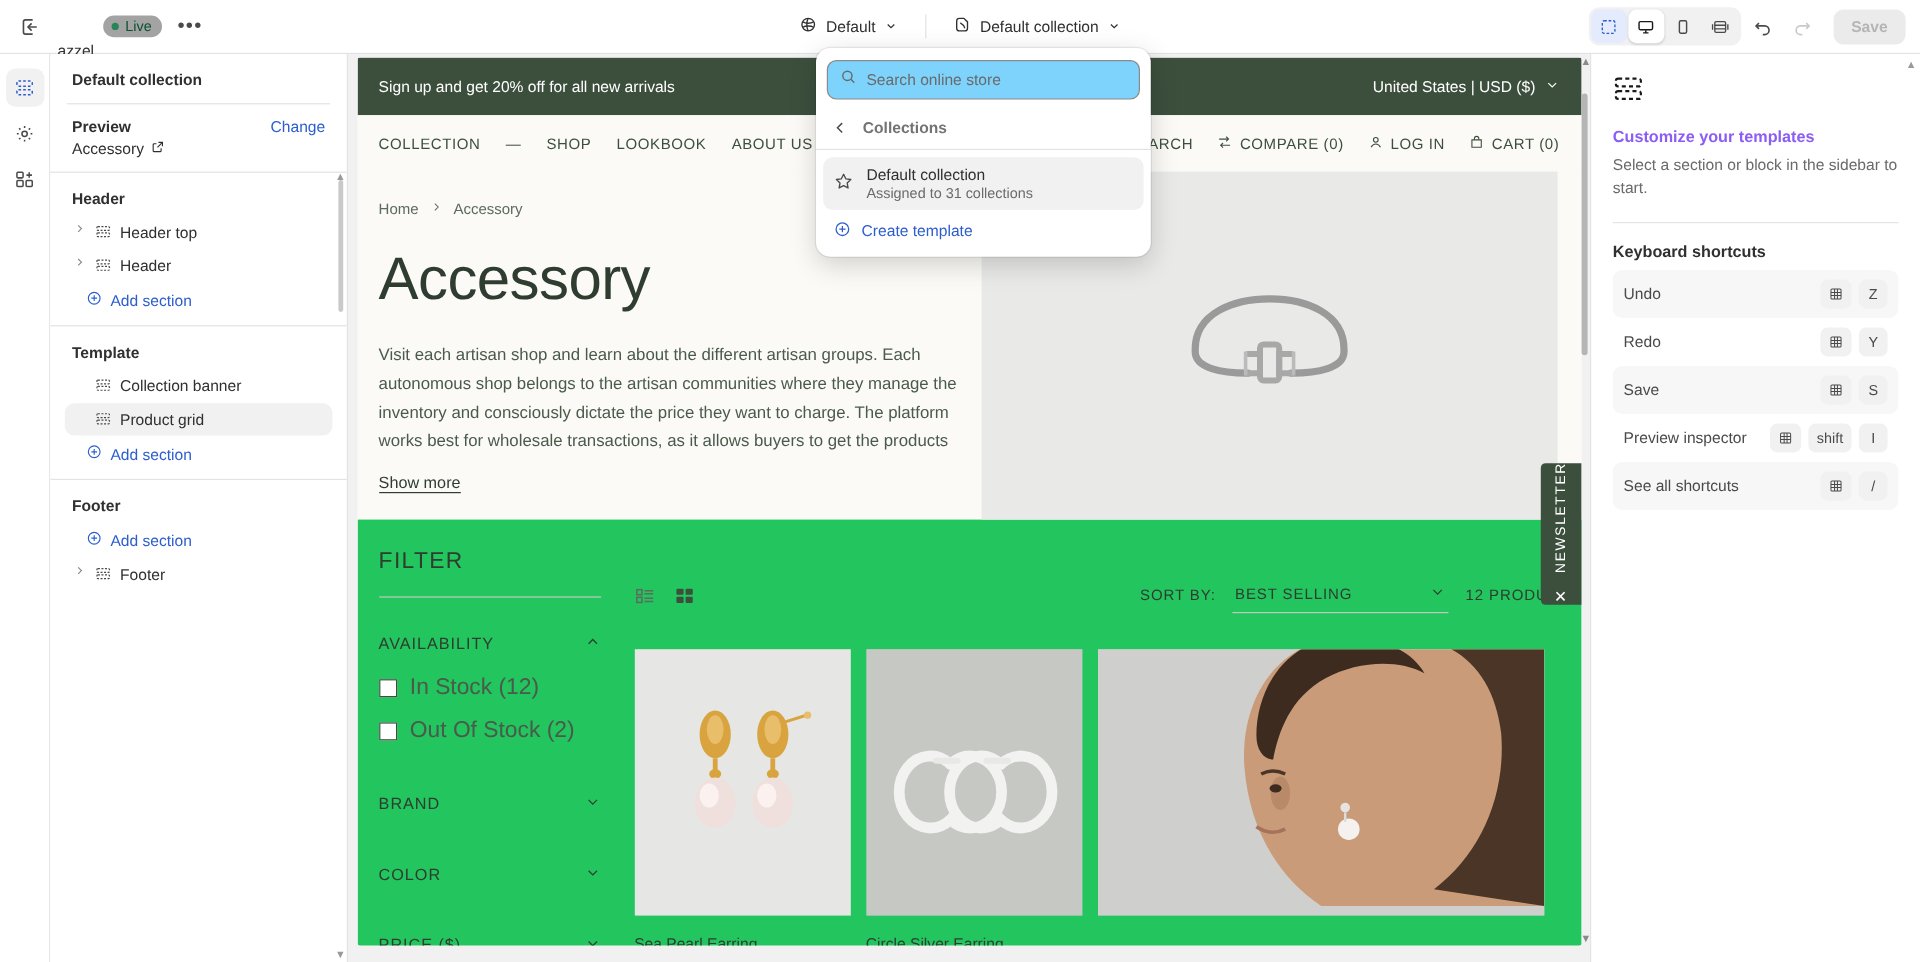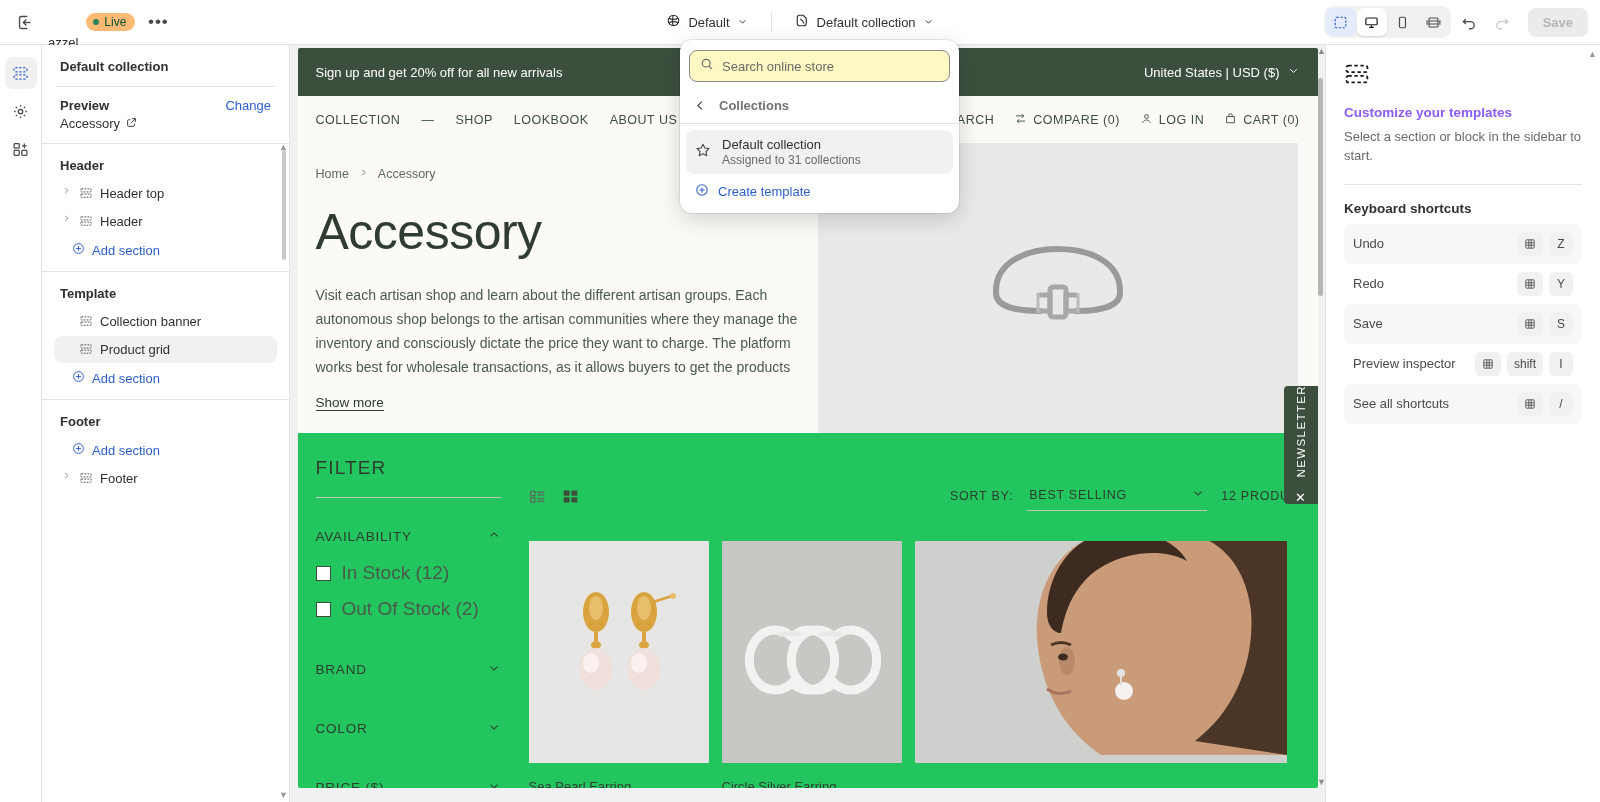--- a/index.html
+++ b/index.html
@@ -19,21 +19,21 @@
   }
   .tb-left { display: flex; align-items: center; gap: 0; padding-left: 10px; width: 300px; }
   .icon-btn {
     width: 30px; height: 30px; border-radius: 8px;
     display: flex; align-items: center; justify-content: center;
     cursor: pointer; color: #4a4a4a;
   }
   .store-name { font-size: 13px; color: #303030; font-weight: 500; padding: 0 8px; cursor: pointer; margin-top: 40px; }
   .live-badge {
     display: inline-flex; align-items: center; gap: 5px;
-    background: #fdba74; color: #0c5132;
+    background: #a3a3a3; color: #0c5132;
     border-radius: 9px; padding: 2px 9px 2px 7px; font-size: 12px; font-weight: 500;
     cursor: pointer;
   }
   .live-dot { width: 6px; height: 6px; border-radius: 50%; background: #29845a; }
   .dots-btn { font-size: 17px; color: #4a4a4a; letter-spacing: 1px; margin-left: 8px; }
 
   .tb-center {
     flex: 1; display: flex; align-items: center; justify-content: center; gap: 0;
   }
   .tb-pill {
@@ -221,21 +221,21 @@
   
   .popover {
     position: absolute; top: 40px; left: 680px; width: 279px;
     background: #fff; border-radius: 12px;
     box-shadow: 0 0 0 1px rgba(0,0,0,.07), 0 6px 22px rgba(0,0,0,.17);
     padding: 8px 0 6px; z-index: 50;
   }
   .pop-search-wrap { padding: 2px 9px 8px; }
   .pop-search {
     display: flex; align-items: center; gap: 8px;
-    border: 1px solid #8a8a8a; border-radius: 8px; padding: 6px 10px; background: #fef9c3;
+    border: 1px solid #8a8a8a; border-radius: 8px; padding: 6px 10px; background: #7dd3fc;
   }
   .pop-search input {
     border: none; outline: none; font-size: 13px; color: #303030;
     font-family: inherit; width: 100%; background: transparent;
   }
   .pop-search input::placeholder { color: #6a6a6a; }
   .pop-head { display: flex; align-items: center; gap: 12px; padding: 8px 14px 10px; }
   .pop-head .back { color: #4a4a4a; cursor: pointer; display:flex; }
   .pop-head .htxt { font-size: 13px; font-weight: 700; color: #737373; }
   .pop-rule { height: 1px; background: #e3e3e3; margin: 0 0 6px; }

